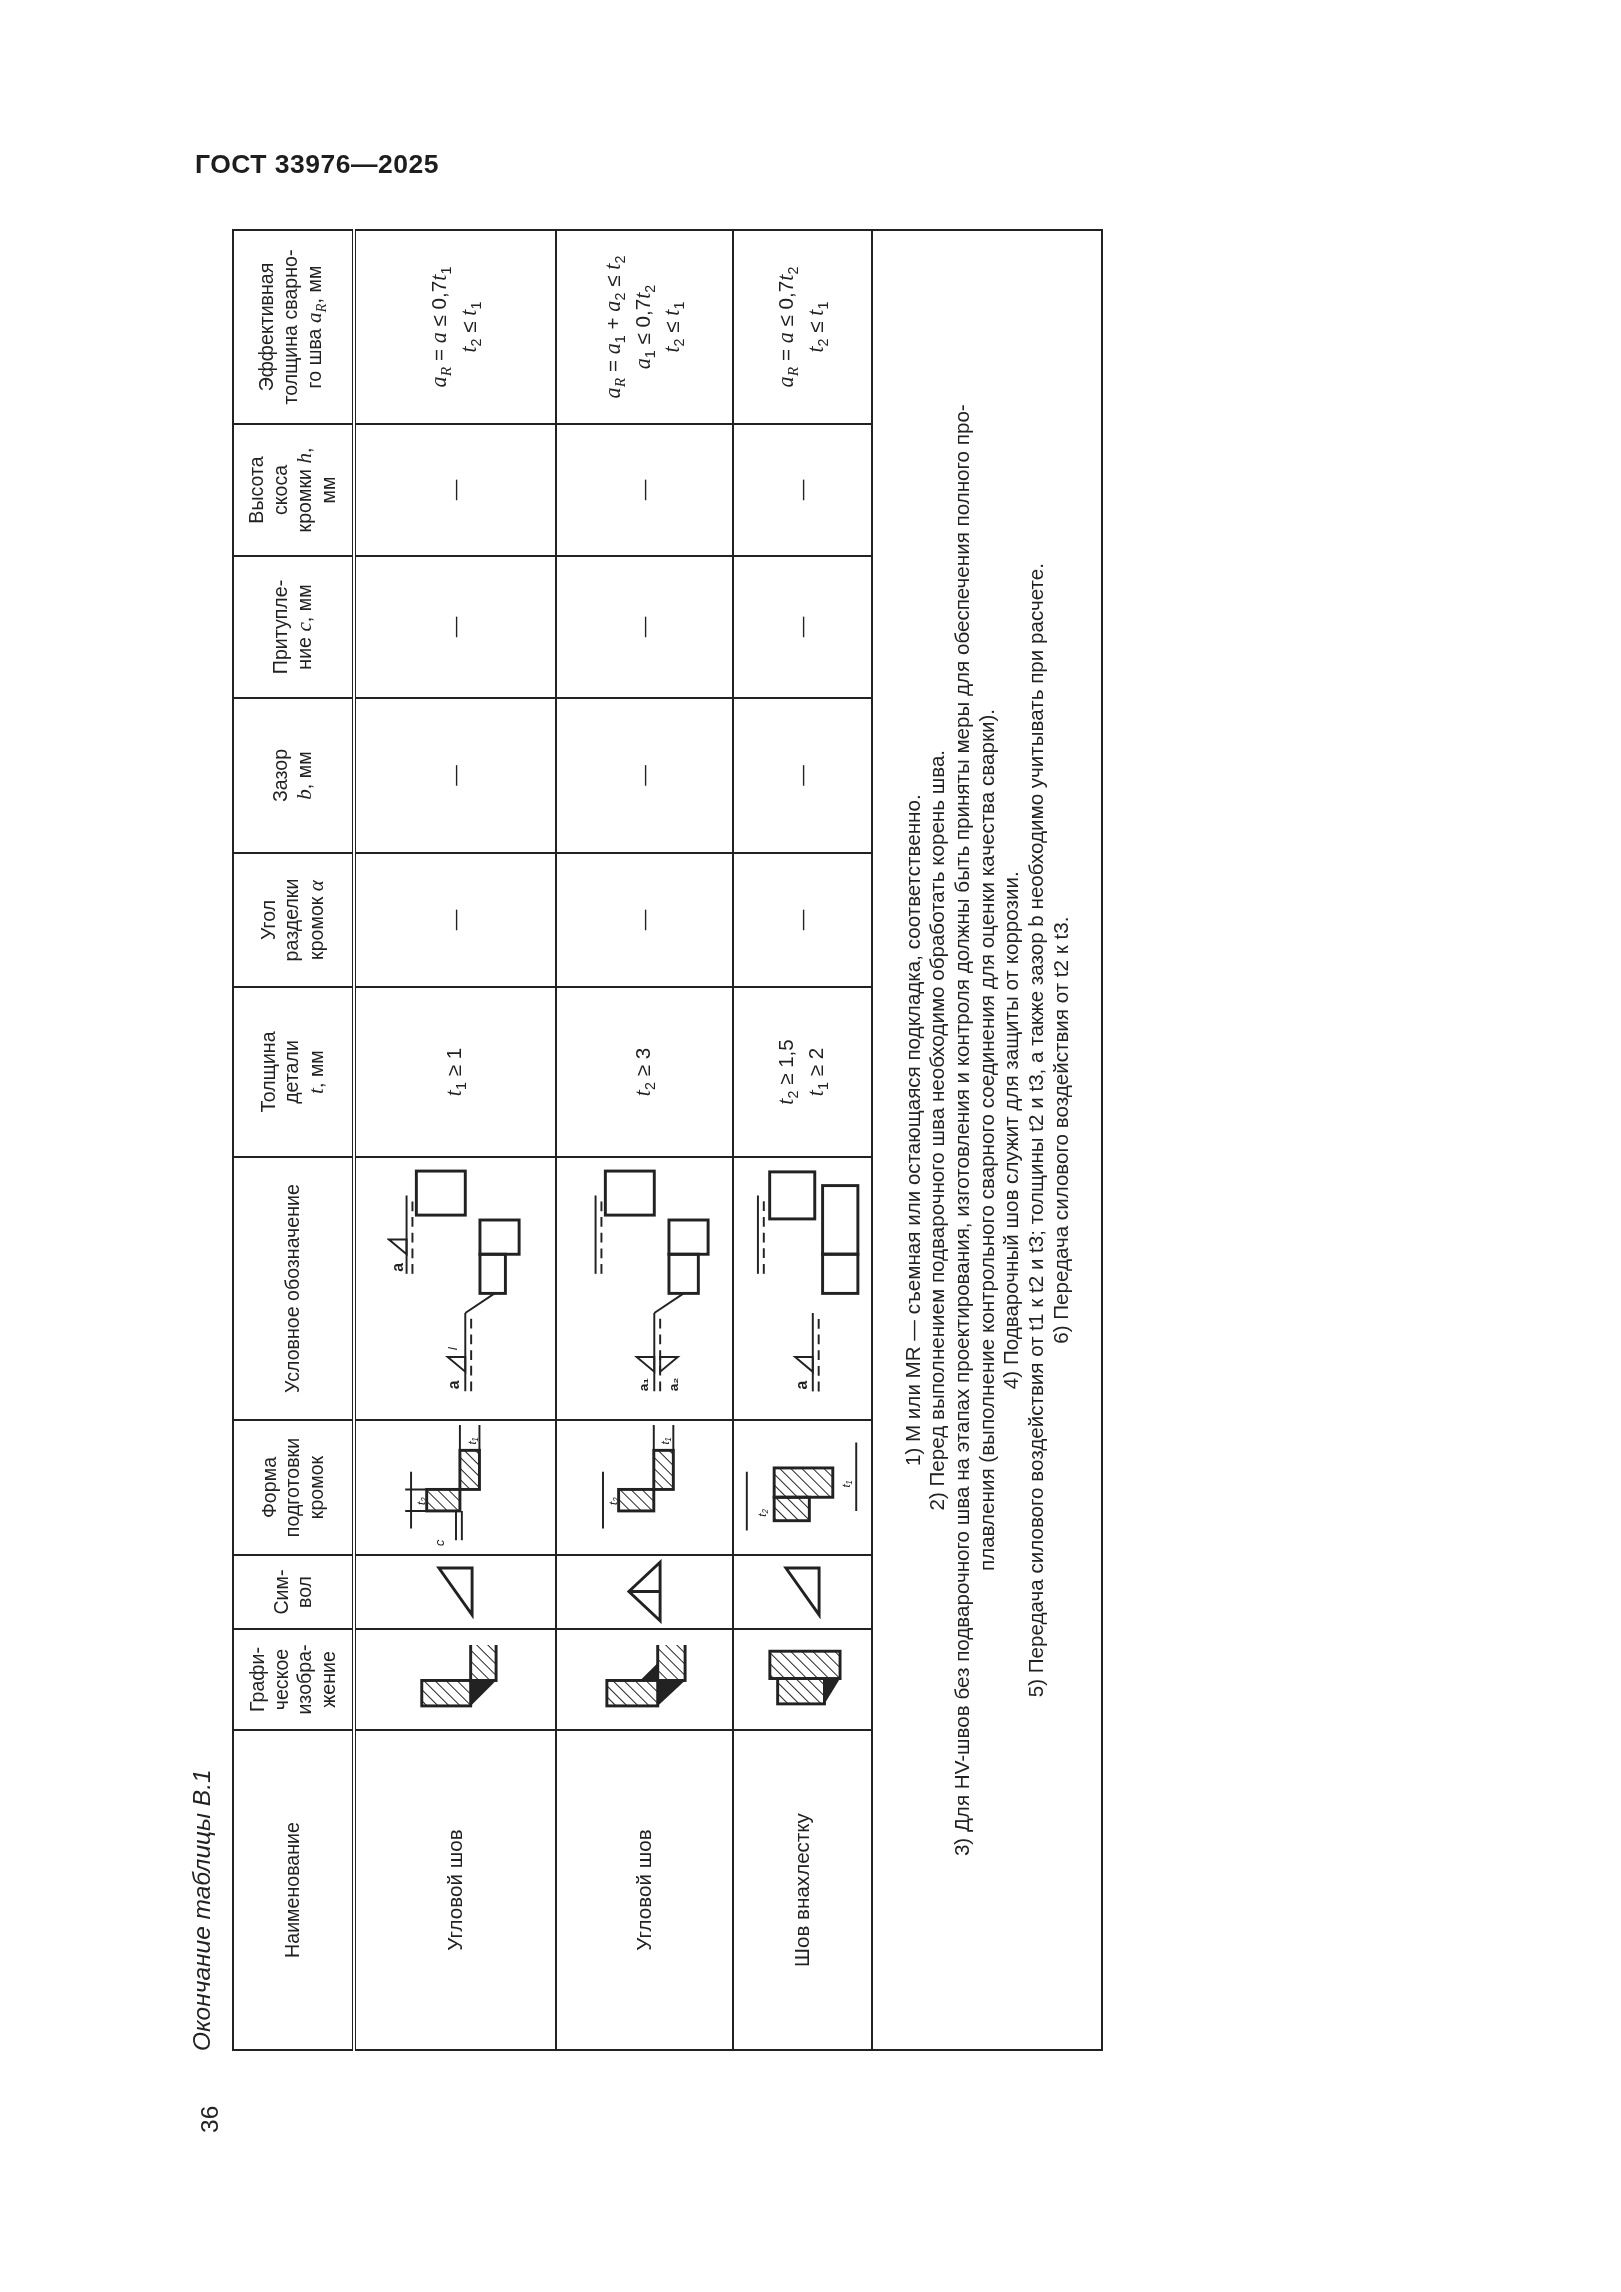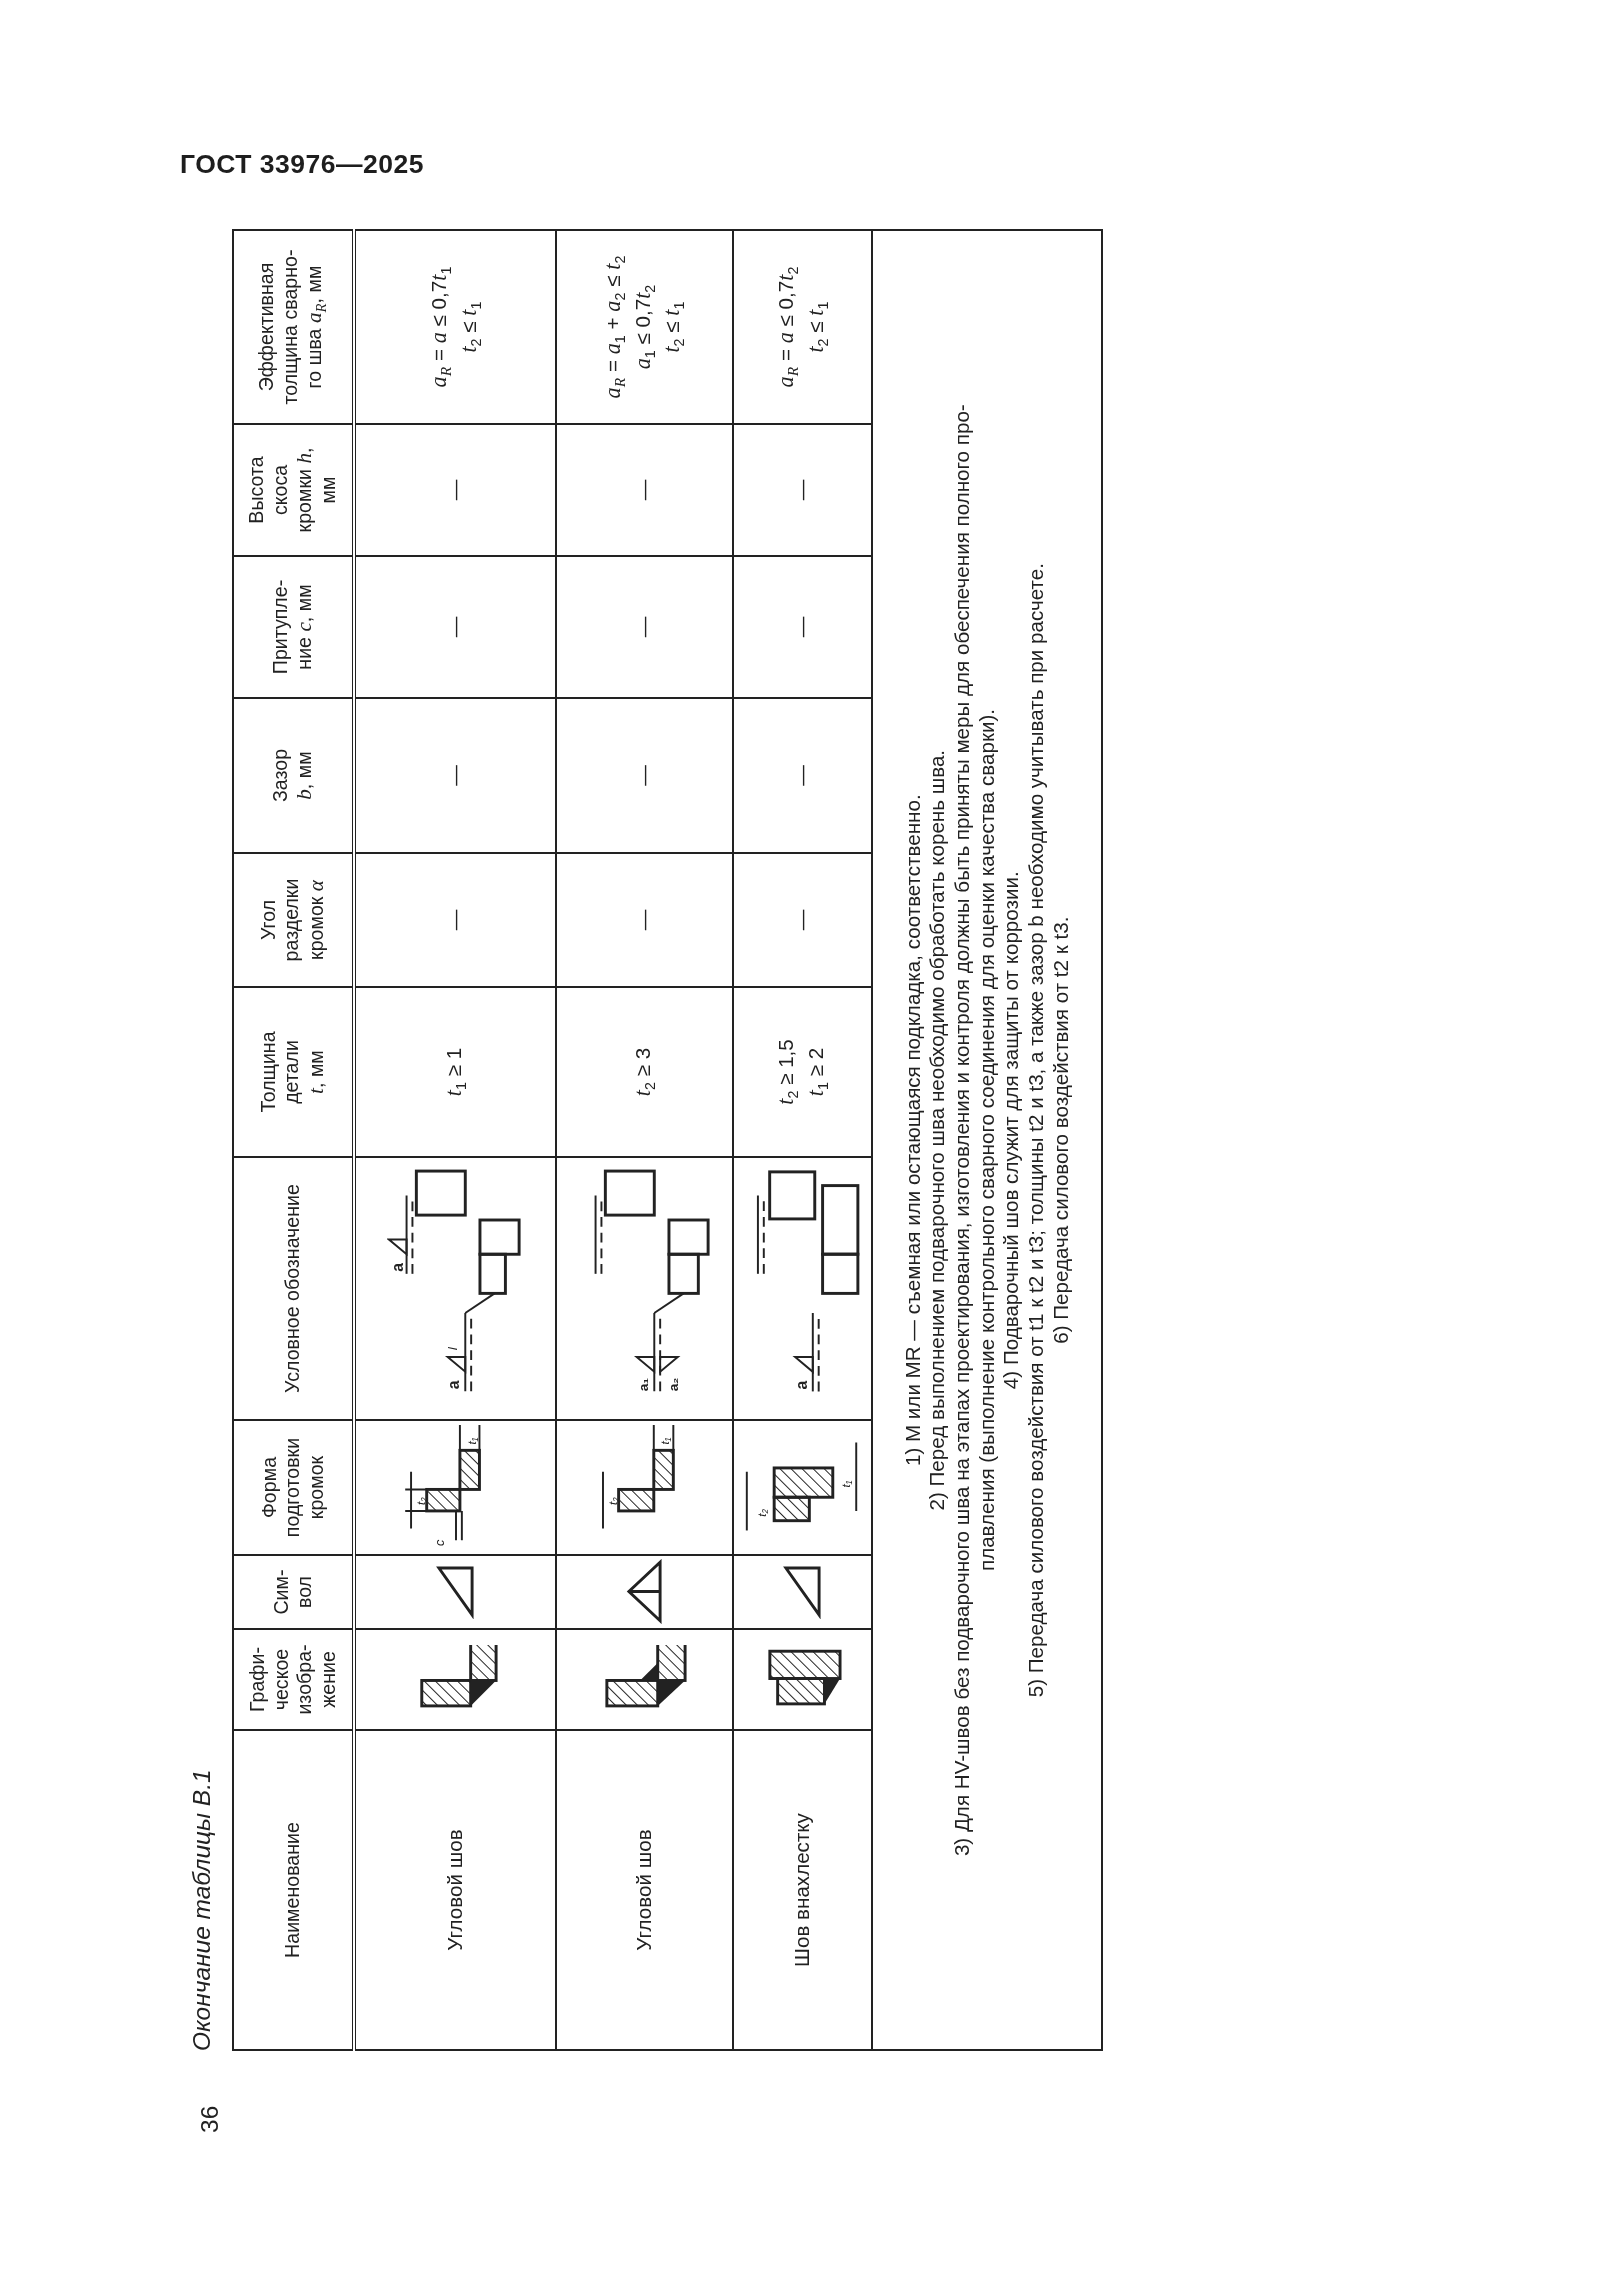--- a/index.html
+++ b/index.html
@@ -1,18 +1,18 @@
 <!DOCTYPE html>
 <html><head>
 <meta charset="utf-8">
 <style>
   html, body { margin:0; padding:0; background:#fff; }
   body { width:1621px; height:2293px; position:relative; overflow:hidden;
          font-family:"Liberation Sans", sans-serif; color:#222; }
-  .doc-title { position:absolute; left:180px; top:149px; font-size:26.5px; font-weight:bold;
+  .doc-title { position:absolute; left:195px; top:149px; font-size:26.5px; font-weight:bold;
                letter-spacing:0.5px; color:#1e1e1e; }
   .page-num { position:absolute; left:194px; top:2096px; font-size:24.5px; color:#222;
               transform:rotate(-90deg); transform-origin:left top; }
   .caption { position:absolute; left:188px; top:2051px; font-size:24.5px; font-style:italic;
              transform:rotate(-90deg); transform-origin:left top; white-space:nowrap; }
   .page-num { left:196px; top:2133px; }
 
   
   .rot { position:absolute; left:232px; top:2051px; width:1819px; height:859px;
          transform:rotate(-90deg); transform-origin:left top; }

